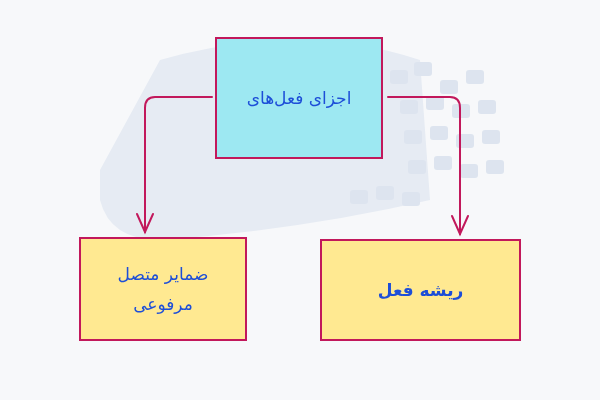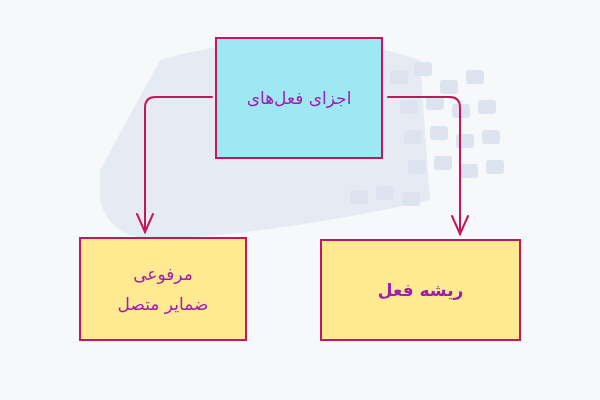--- a/index.html
+++ b/index.html
@@ -1,18 +1,18 @@
 <!DOCTYPE html>
 <html><head>
 <meta charset="utf-8">
 <style>
   html,body{margin:0;padding:0;}
   body{width:600px;height:400px;background:#f7f8fa;position:relative;overflow:hidden;font-family:"DejaVu Sans",sans-serif;}
   .wm{position:absolute;left:0;top:0;}
-  .node{position:absolute;box-sizing:border-box;border:2px solid #c2185b;display:flex;align-items:center;justify-content:center;text-align:center;direction:rtl;color:#a21caf;font-size:17px;line-height:30px;}
+  .node{position:absolute;box-sizing:border-box;border:2px solid #c2185b;display:flex;align-items:center;justify-content:center;text-align:center;direction:rtl;color:#1d4ed8;font-size:17px;line-height:30px;}
   .root{left:215px;top:37px;width:168px;height:122px;background:#9de8f2;}
   .left{left:79px;top:237px;width:168px;height:104px;background:#ffe991;}
   .right{left:320px;top:239px;width:201px;height:102px;background:#ffe991;font-weight:bold;}
   svg.conn{position:absolute;left:0;top:0;}
 </style>
 </head>
 <body>
 
 <svg class="wm" width="600" height="400">
   <g fill="#e6ebf3">
@@ -51,20 +51,20 @@
 </svg>
 
 <div class="node root">
   <div>
     <div>اجزای فعل‌های</div>
   </div>
 </div>
 
 <div class="node left">
   <div>
+    <div>ضمایر متصل</div>
     <div>مرفوعی</div>
-    <div>ضمایر متصل</div>
   </div>
 </div>
 
 <div class="node right">
   <div>ریشه فعل</div>
 </div>
 
 </body></html>

